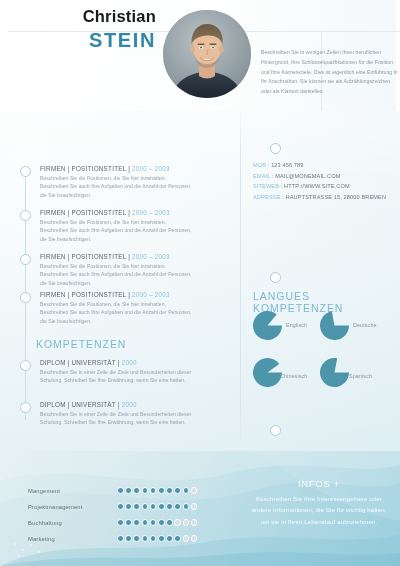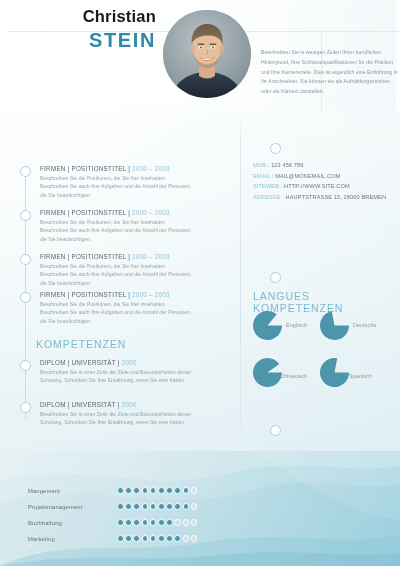--- a/index.html
+++ b/index.html
@@ -372,14 +372,18 @@
         <span class="dot on"></span>
         <span class="dot on"></span>
         <span class="dot on"></span>
         <span class="dot on"></span>
         <span class="dot on"></span>
         <span class="dot off"></span>
         <span class="dot off"></span>
       </span>
   </div>
 
+  <div id="infos">
+    <div id="infos-title">INFOS +</div>
+    <div id="infos-body">Beschreiben Sie Ihre Interessengebiete oder andere Informationen, die Sie für wichtig halten, um sie in Ihren Lebenslauf aufzunehmen.</div>
+  </div>
 
 </div>
 
 </body></html>

